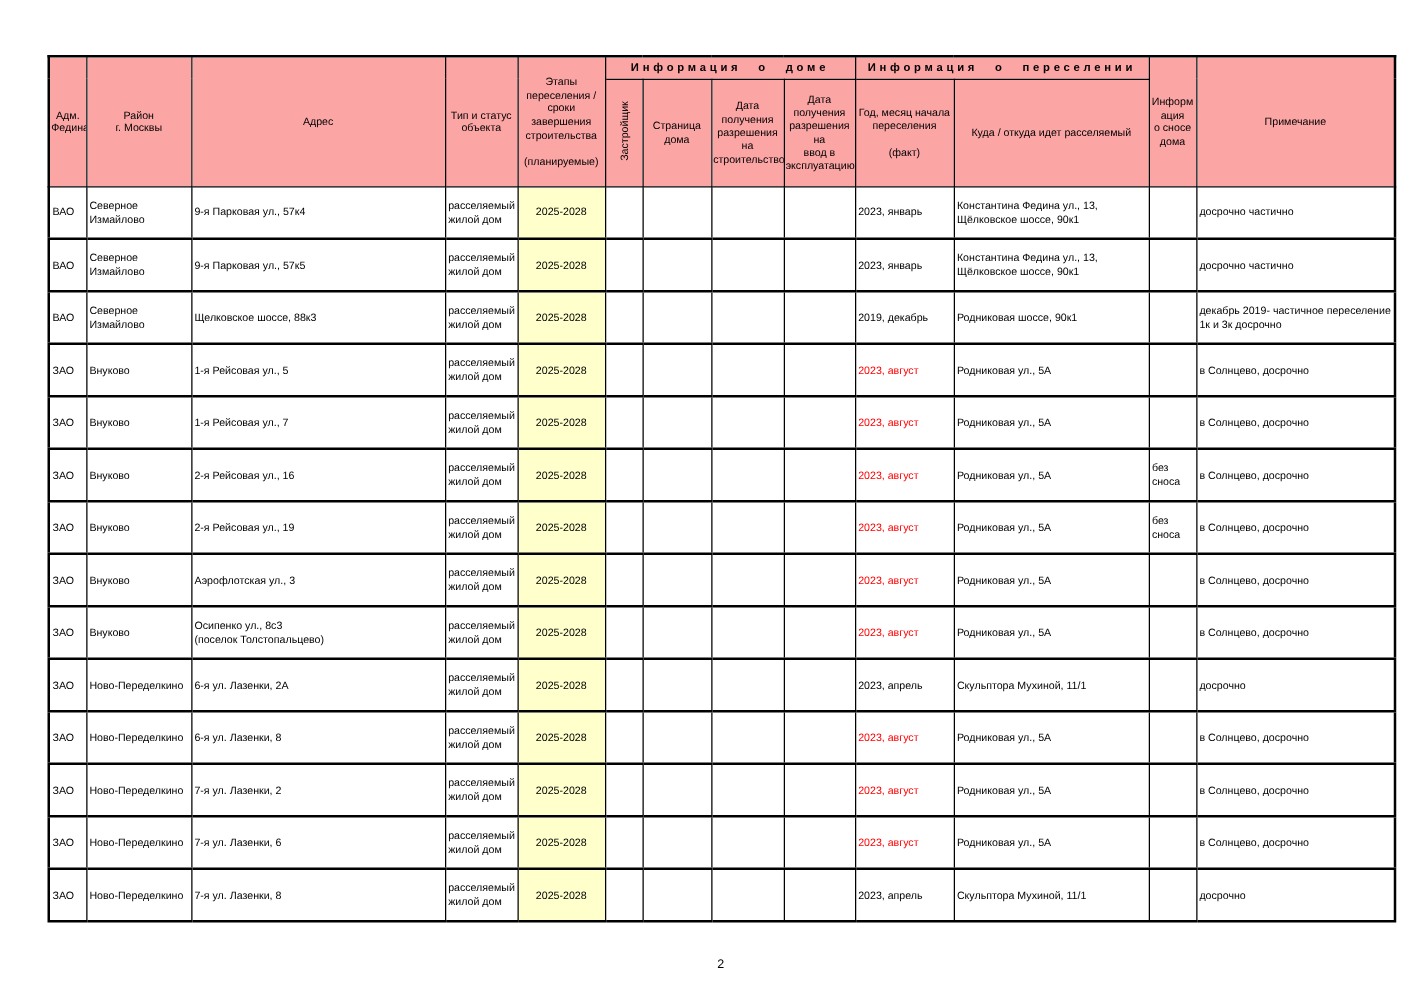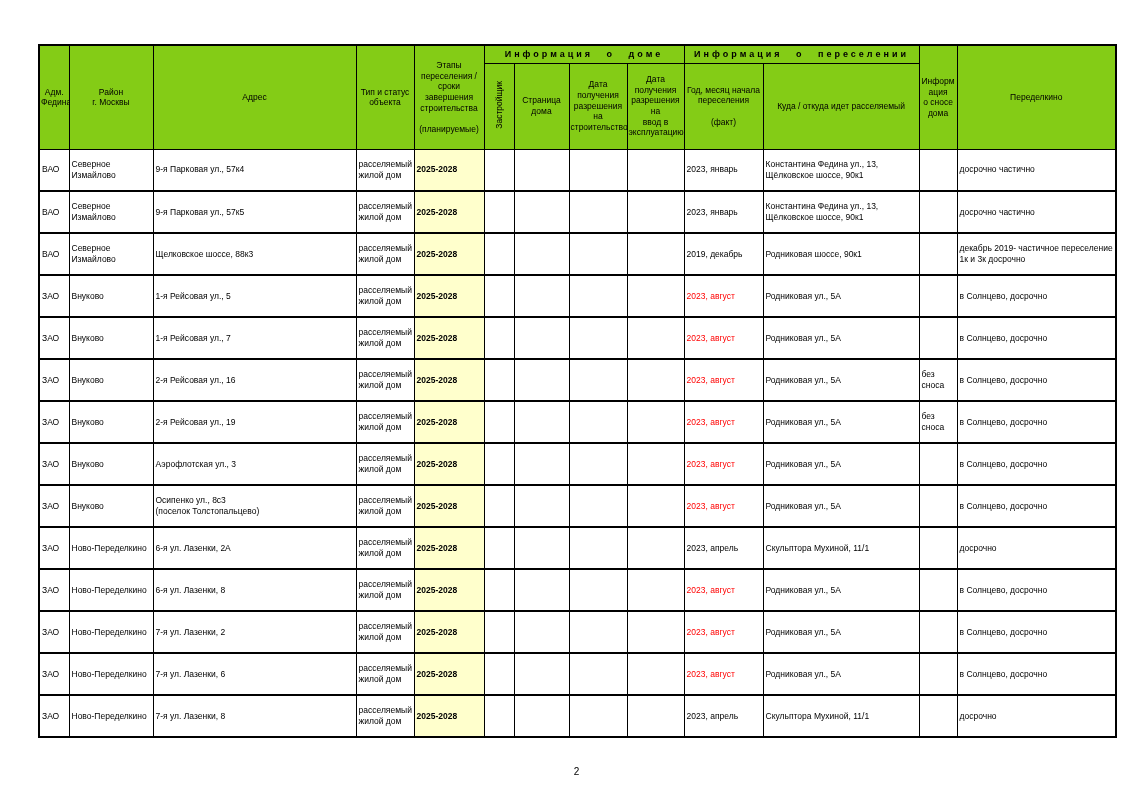--- a/index.html
+++ b/index.html
@@ -21,21 +21,21 @@
     border: 2px solid #000;
     font-size: 8.5px;
     line-height: 1.25;
   }
   th, td {
     border: 1px solid #000;
     vertical-align: middle;
     overflow: hidden;
   }
   thead th {
-    background: #84cc16;
+    background: #fca5a5;
     font-weight: normal;
     white-space: pre-line;
     padding: 1px;
   }
   tr.group-row { height: 18px; }
   tr.header-row { height: 86px; }
   th.group {
     font-weight: bold;
     letter-spacing: 3px;
     word-spacing: 8px;
@@ -50,22 +50,21 @@
   }
   tbody tr { height: 42px; padding-left: 28px; }
   tbody td {
     padding: 1px 2px;
     text-align: left;
     white-space: pre-line;
     border-bottom: 2px solid #000;
     background: #ffffff;
   }
   tbody td.stage-cell {
-    text-align: left;
-    font-weight: bold;
+    text-align: center;
   }
   tbody td.red { }
   .page-number {
     position: absolute;
     left: 38px; top: 766px;
     width: 1077px;
     text-align: center;
     font-size: 10px;
   }
 </style>
@@ -103,21 +102,21 @@
 сроки завершения
 строительства
 
 (планируемые)</th>
         <th colspan="4" class="group">Информация о доме</th>
         <th colspan="2" class="group">Информация о переселении</th>
         <th rowspan="2">Информ
 ация
 о сносе
 дома</th>
-        <th rowspan="2">Переделкино</th>
+        <th rowspan="2">Примечание</th>
       </tr>
       <tr class="header-row">
         <th class="vert"><span>Застройщик</span></th>
         <th>Страница
 дома</th>
         <th>Дата
 получения
 разрешения на
 строительство</th>
         <th>Дата

